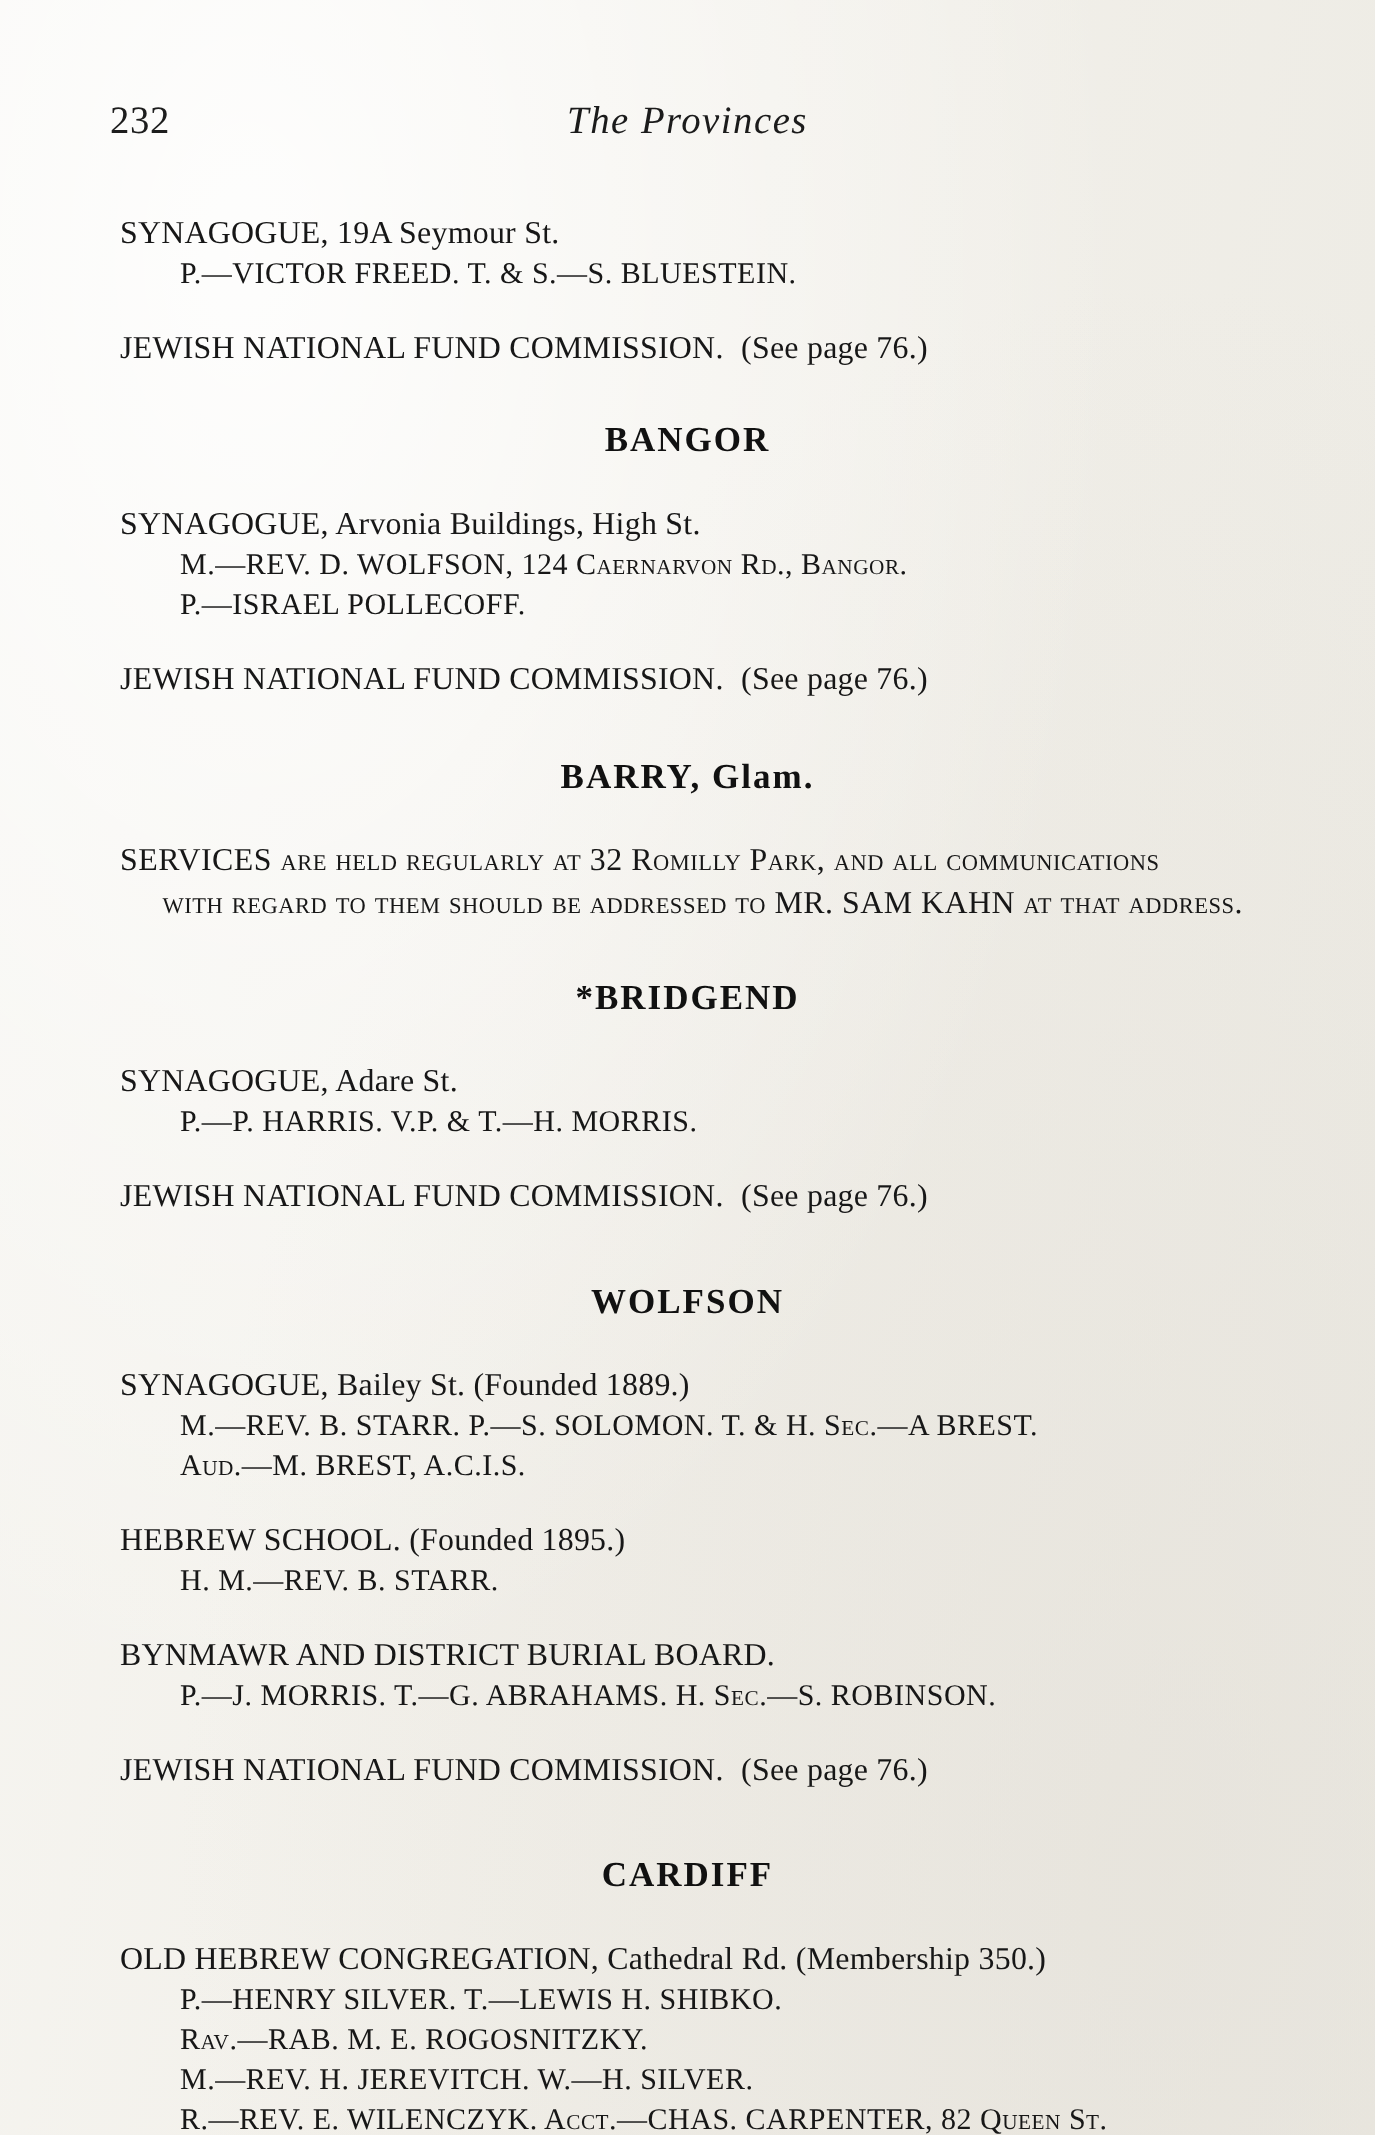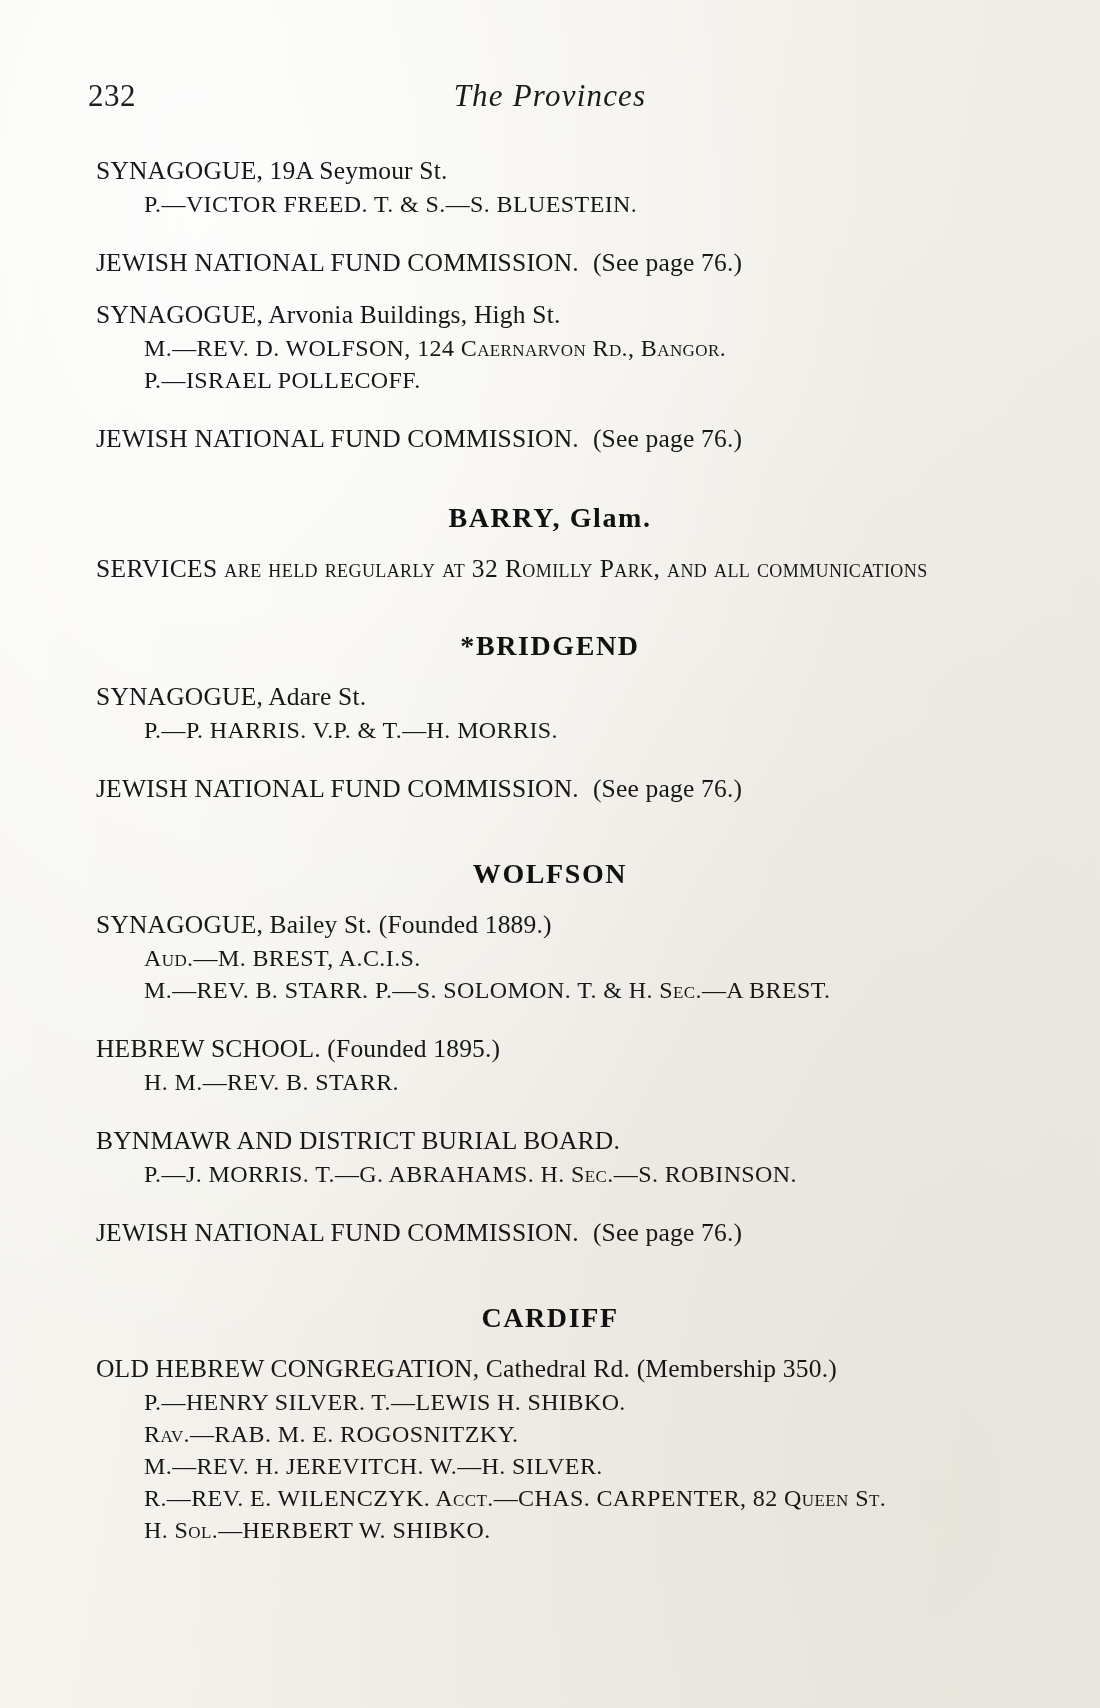--- a/index.html
+++ b/index.html
@@ -78,21 +78,21 @@
   .town.t-bridgend { margin-top: 44px; }
   .town.t-brynmawr { margin-top: 52px; }
   .town.t-cardiff  { margin-top: 52px; }
 
   
   .entry {
     margin: 0;
     padding: 0 34px 0 96px;
   }
   .entry.gap-md { margin-top: 26px; font-family: Liberation Serif, serif; }
-  .entry.gap-sm { margin-top: 18px; }
+  .entry.gap-sm { margin-top: 33px; }
 
   .line {
     font-size: 25.5px;
     line-height: 34px;
     letter-spacing: 0.2px;
     white-space: nowrap;
     color: #171717;
   }
   .sub {
     padding-left: 48px;
@@ -131,48 +131,50 @@
     </div>
 
     <div class="entry gap-sm">
       <div class="line">SYNAGOGUE, 19A Seymour St.</div>
       <div class="line sub sc">P.—VICTOR FREED.  T. &amp; S.—S. BLUESTEIN.</div>
     </div>
     <div class="entry gap-md">
       <div class="line jnf"><span>JEWISH NATIONAL FUND COMMISSION.</span><span class="note">(See page 76.)</span></div>
     </div>
 
+    <h2 class="town t-bangor">BANGOR</h2>
     <div class="entry gap-sm">
       <div class="line">SYNAGOGUE, Arvonia Buildings, High St.</div>
       <div class="line sub sc">M.—REV. D. WOLFSON, 124 Caernarvon Rd., Bangor.</div>
       <div class="line sub sc">P.—ISRAEL POLLECOFF.</div>
     </div>
     <div class="entry gap-md">
       <div class="line jnf"><span>JEWISH NATIONAL FUND COMMISSION.</span><span class="note">(See page 76.)</span></div>
     </div>
 
     <h2 class="town t-barry">BARRY, Glam.</h2>
     <div class="entry gap-sm">
       <div class="line sc">SERVICES are held regularly at 32 Romilly Park, and all communications</div>
+      <div class="line cont sc">with regard to them should be addressed to MR. SAM KAHN at that address.</div>
     </div>
 
     <h2 class="town t-bridgend">*BRIDGEND</h2>
     <div class="entry gap-sm">
       <div class="line">SYNAGOGUE, Adare St.</div>
       <div class="line sub sc">P.—P. HARRIS.  V.P. &amp; T.—H. MORRIS.</div>
     </div>
     <div class="entry gap-md">
       <div class="line jnf"><span>JEWISH NATIONAL FUND COMMISSION.</span><span class="note">(See page 76.)</span></div>
     </div>
 
     <h2 class="town t-brynmawr">WOLFSON</h2>
     <div class="entry gap-sm">
       <div class="line">SYNAGOGUE, Bailey St.  (Founded 1889.)</div>
+      <div class="line sub sc">M.—REV. B. STARR.  P.—S. SOLOMON.  T. &amp; H. Sec.—A BREST.</div>
       <div class="line sub sc">Aud.—M. BREST, A.C.I.S.</div>
-      <div class="line sub sc">M.—REV. B. STARR.  P.—S. SOLOMON.  T. &amp; H. Sec.—A BREST.</div>
     </div>
     <div class="entry gap-md">
       <div class="line">HEBREW SCHOOL.  (Founded 1895.)</div>
       <div class="line sub sc">H. M.—REV. B. STARR.</div>
     </div>
     <div class="entry gap-md">
       <div class="line">BYNMAWR AND DISTRICT BURIAL BOARD.</div>
       <div class="line sub sc">P.—J. MORRIS.  T.—G. ABRAHAMS.  H. Sec.—S. ROBINSON.</div>
     </div>
     <div class="entry gap-md">

